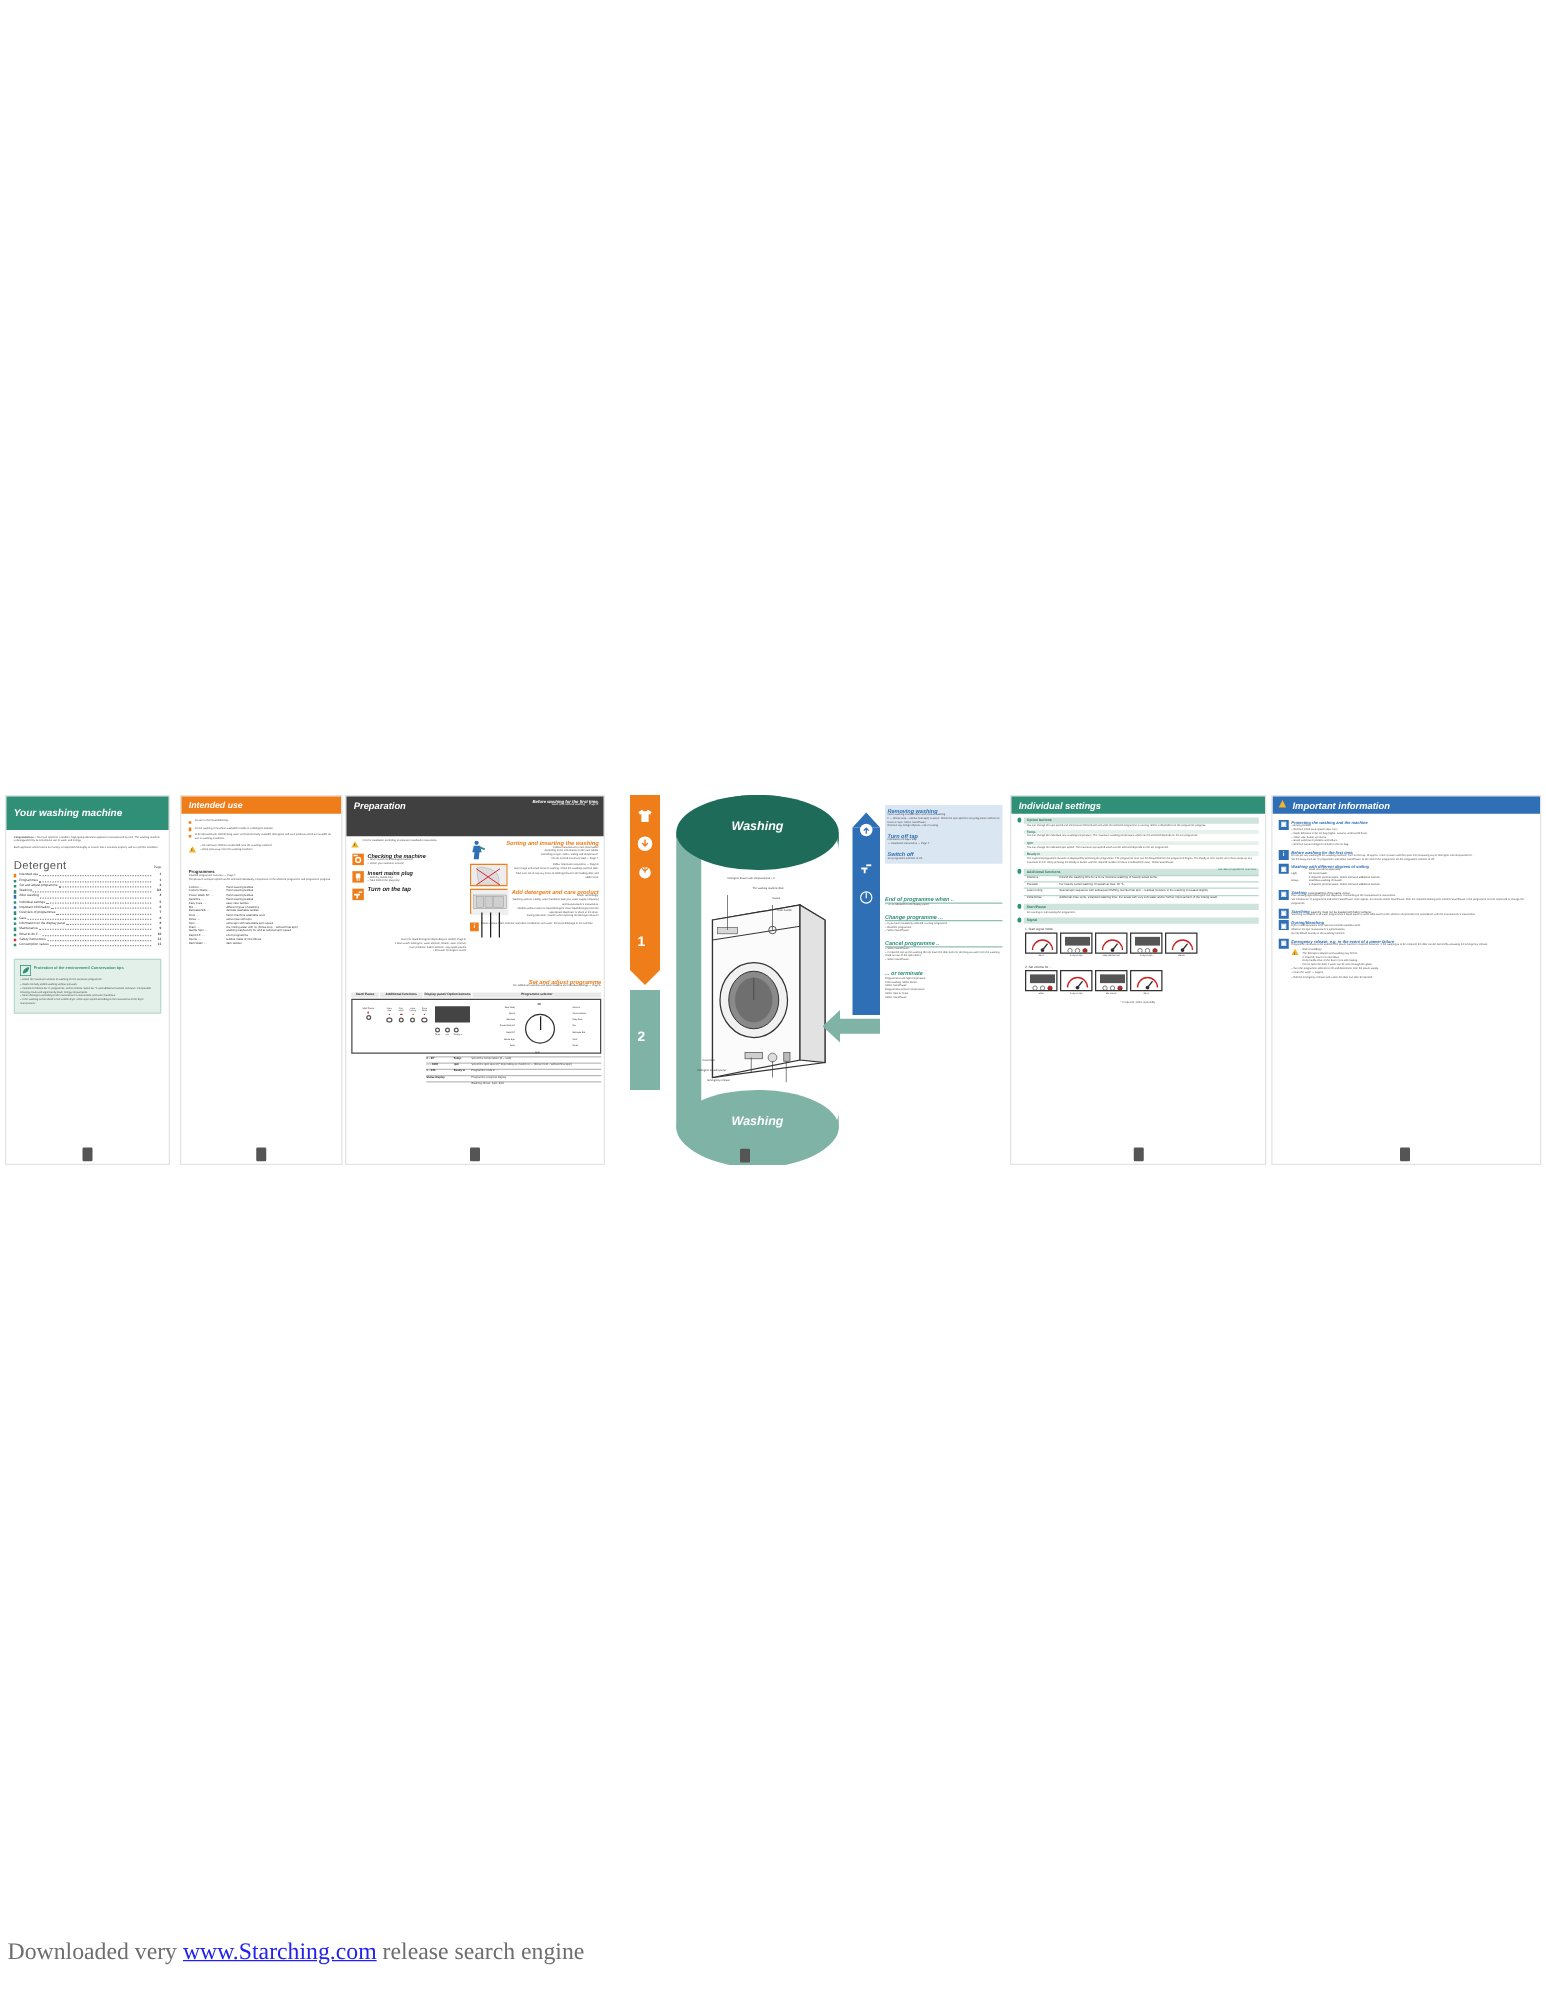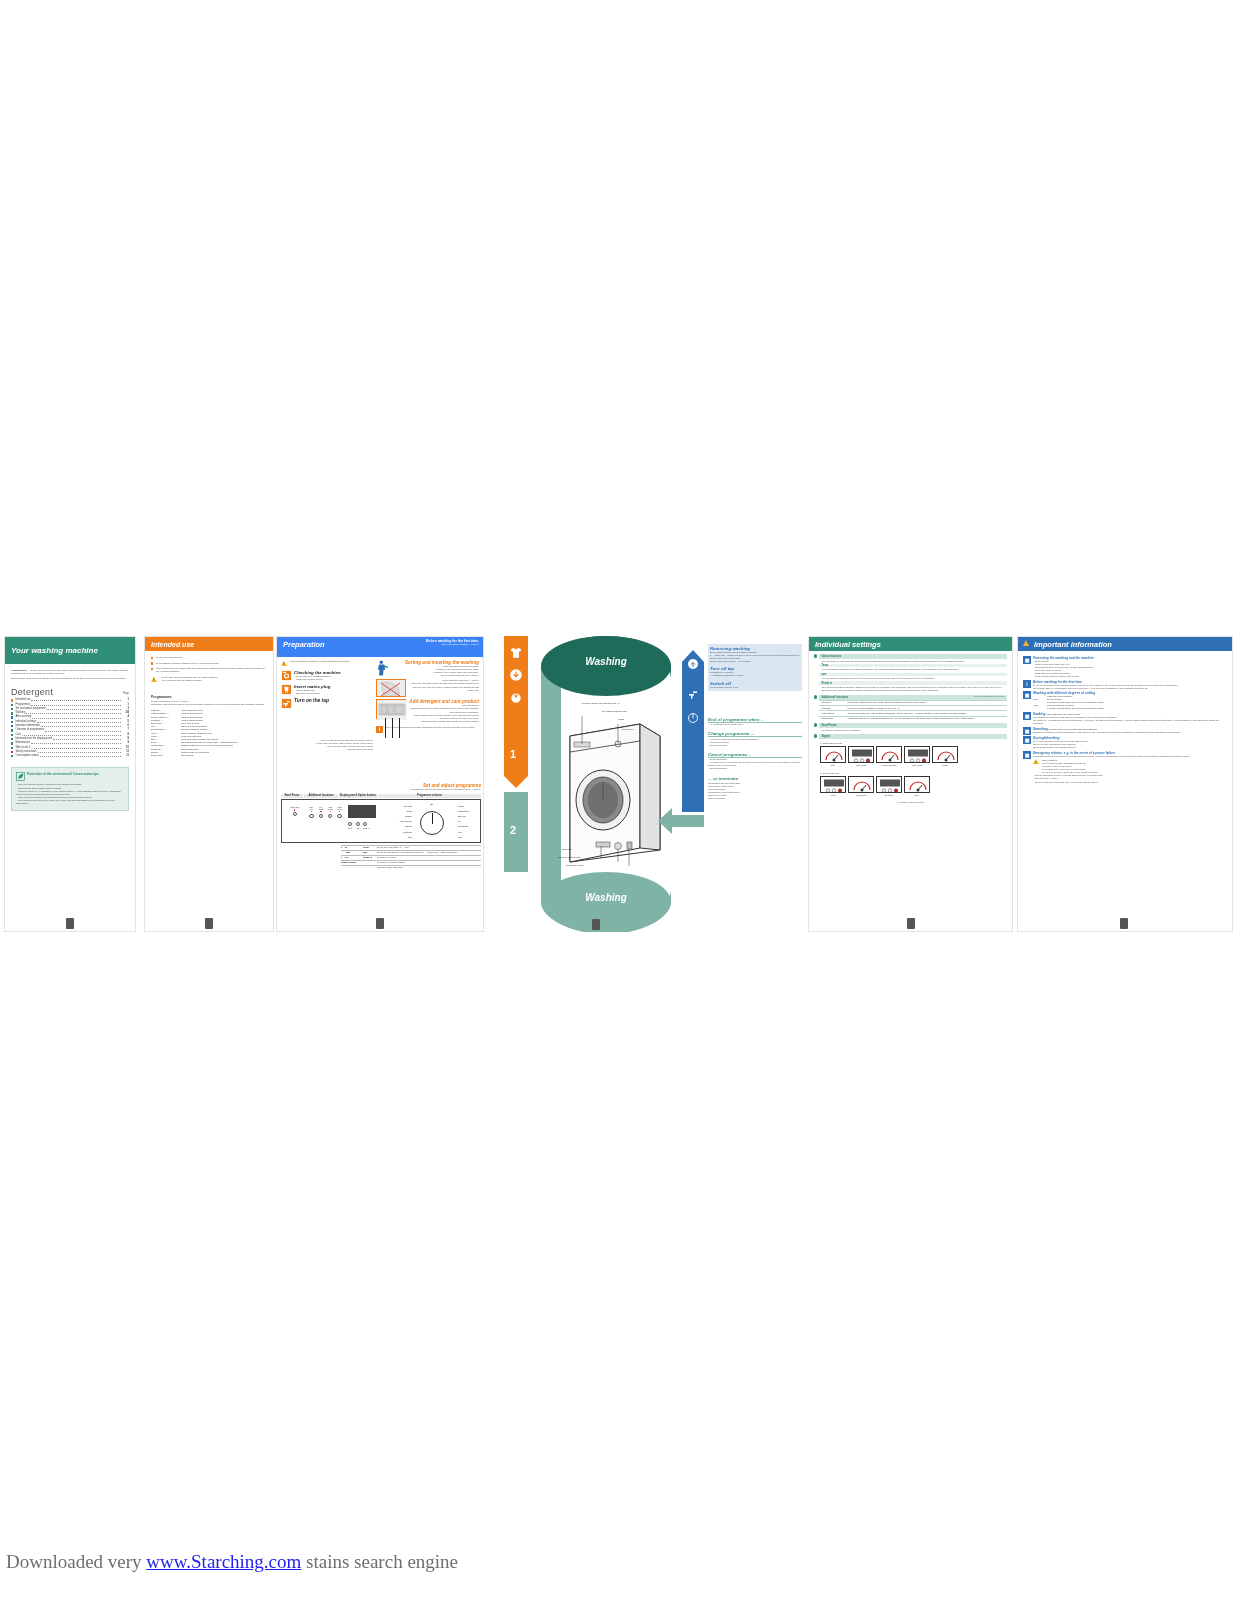--- a/index.html
+++ b/index.html
@@ -58,21 +58,21 @@
     border-bottom:5.6px solid #f3b32c; margin:.5px 3px 0 0; flex:0 0 auto; position:relative;
   }
   .tri:after{content:"!";position:absolute;left:-1px;top:1.6px;font-size:3px;font-weight:bold;color:#222;}
   .prog-tbl { margin-top:3px; }
   .prog-row { display:flex; font-size:2.3px; line-height:3.2px; color:#3b3b3b; }
   .prog-row .n { width:30px; flex:0 0 auto; }
   .prog-row .d { flex:1 1 auto; }
 
   
   #p3 { left:276px; width:208px; border:.5px solid #e3e3e3; }
-  #p3 .hdr { height:20px; background:#3b82f6; position:relative; }
+  #p3 .hdr { height:32px; background:#404040; position:relative; }
   #p3 .hdr .ttl {
     position:absolute; left:6px; top:2.5px; color:#fff;
     font-style:italic; font-weight:bold; font-size:7.5px;
   }
   #p3 .hdr .sub { position:absolute; right:4px; top:2px; text-align:right; color:#fff; }
   .orange-ttl { color:#ef7d1a; font-style:italic; font-weight:bold; }
   .ic-box { border:.5px solid #ef7d1a; background:#f7f7f7; }
   .infobox { display:flex; }
   .ibadge {
     width:7px;height:7px;background:#ef7d1a;color:#fff;font-weight:bold;
@@ -1005,14 +1005,14 @@
             <div class="t2">– Pull the emergency release with a tool, the door can then be opened.</div>
           </div>
         </div>
       </div>
     <div class="pmark" style="left:102px"></div>
   </div>
 
 </div>
 
 <div id="watermark">
-  <span>Downloaded very </span><a href="#">www.Starching.com</a><span> stains search engine</span>
+  <span>Downloaded very </span><a href="#">www.Starching.com</a><span> release search engine</span>
 </div>
 
 </body></html>

